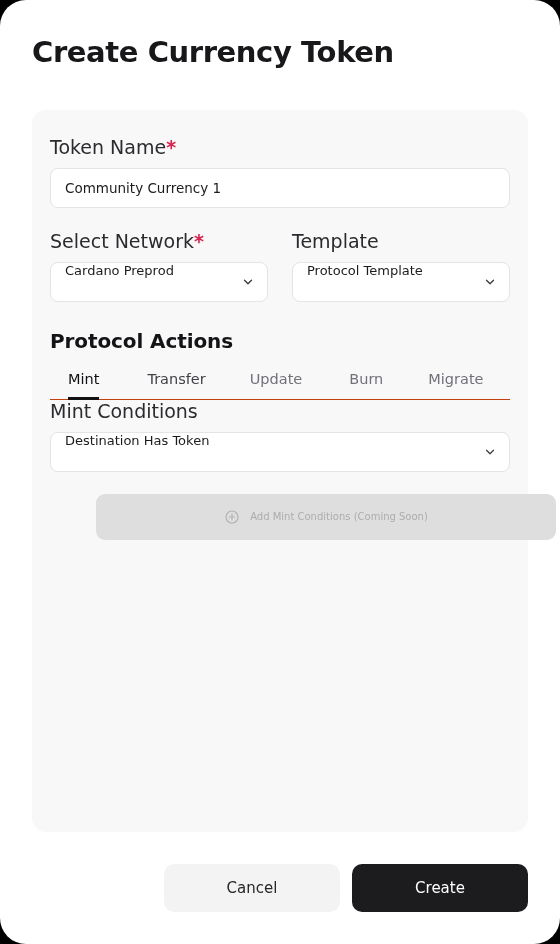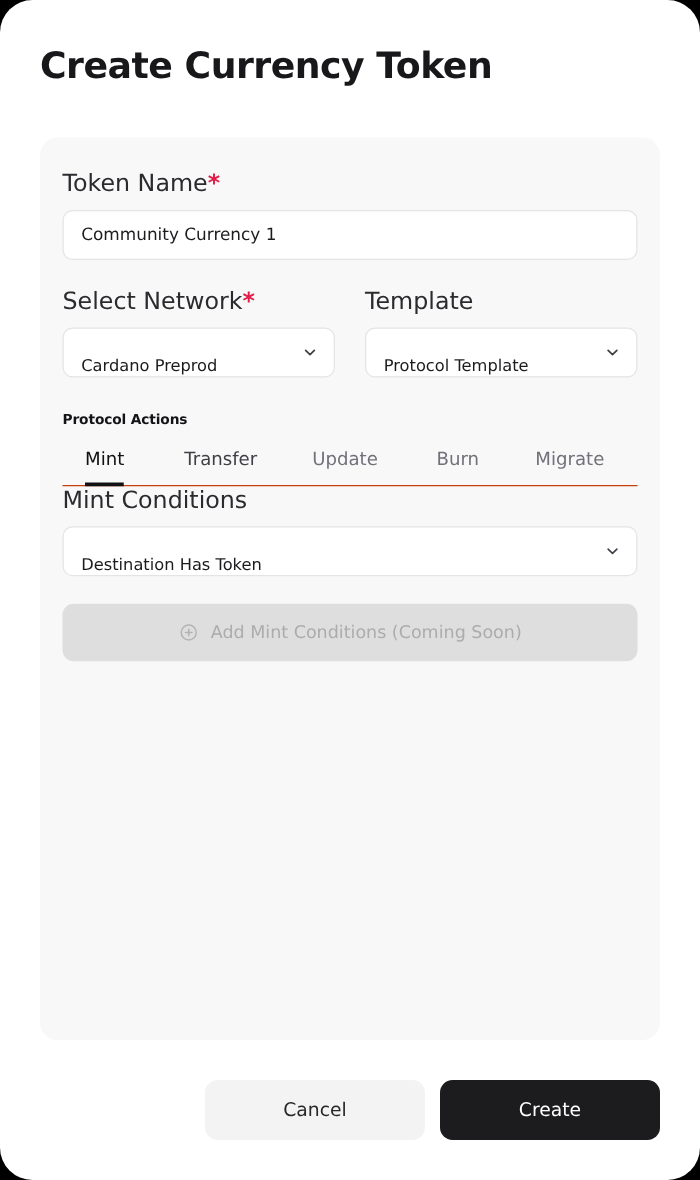--- a/index.html
+++ b/index.html
@@ -81,21 +81,21 @@
 
   .select {
     position: relative;
     width: 100%;
     height: 40px;
     background: #ffffff;
     border: 1px solid #e4e4e7;
     border-radius: 8px;
     padding: 0 34px 0 14px;
     display: flex;
-    align-items: flex-end;
+    align-items: flex-start;
     font-size: 13px;
     color: #1c1c1f;
     cursor: pointer;
     white-space: nowrap;
     overflow: hidden;
   }
   .select .chev {
     position: absolute;
     right: 12px;
     top: 50%;
@@ -103,21 +103,21 @@
     display: block;
     width: 14px;
     height: 14px;
     color: #3f3f46;
   }
   .select .chev svg { display: block; }
 
   
   .section-head {
     margin-top: 27px;
-    font-size: 11px;
+    font-size: 20px;
     font-weight: 700;
     color: #141417;
     letter-spacing: -0.1px;
   }
 
   .tabs {
     position: relative;
     margin-top: 17px;
     display: flex;
     align-items: flex-start;
@@ -156,23 +156,24 @@
     width: 100%;
     height: 46px;
     background: #dedede;
     border: none;
     border-radius: 9px;
     display: flex;
     align-items: center;
     justify-content: center;
     gap: 10px;
     font-family: inherit;
-    font-size: 14px;
+    font-size: 10px;
     color: #acacac;
     cursor: default;
+    margin-left: 46px;
   }
   .add-btn .plus-ico {
     width: 16px;
     height: 16px;
     display: block;
     color: #b4b4b4;
   }
   .add-btn .plus-ico svg { display: block; }
 
   

